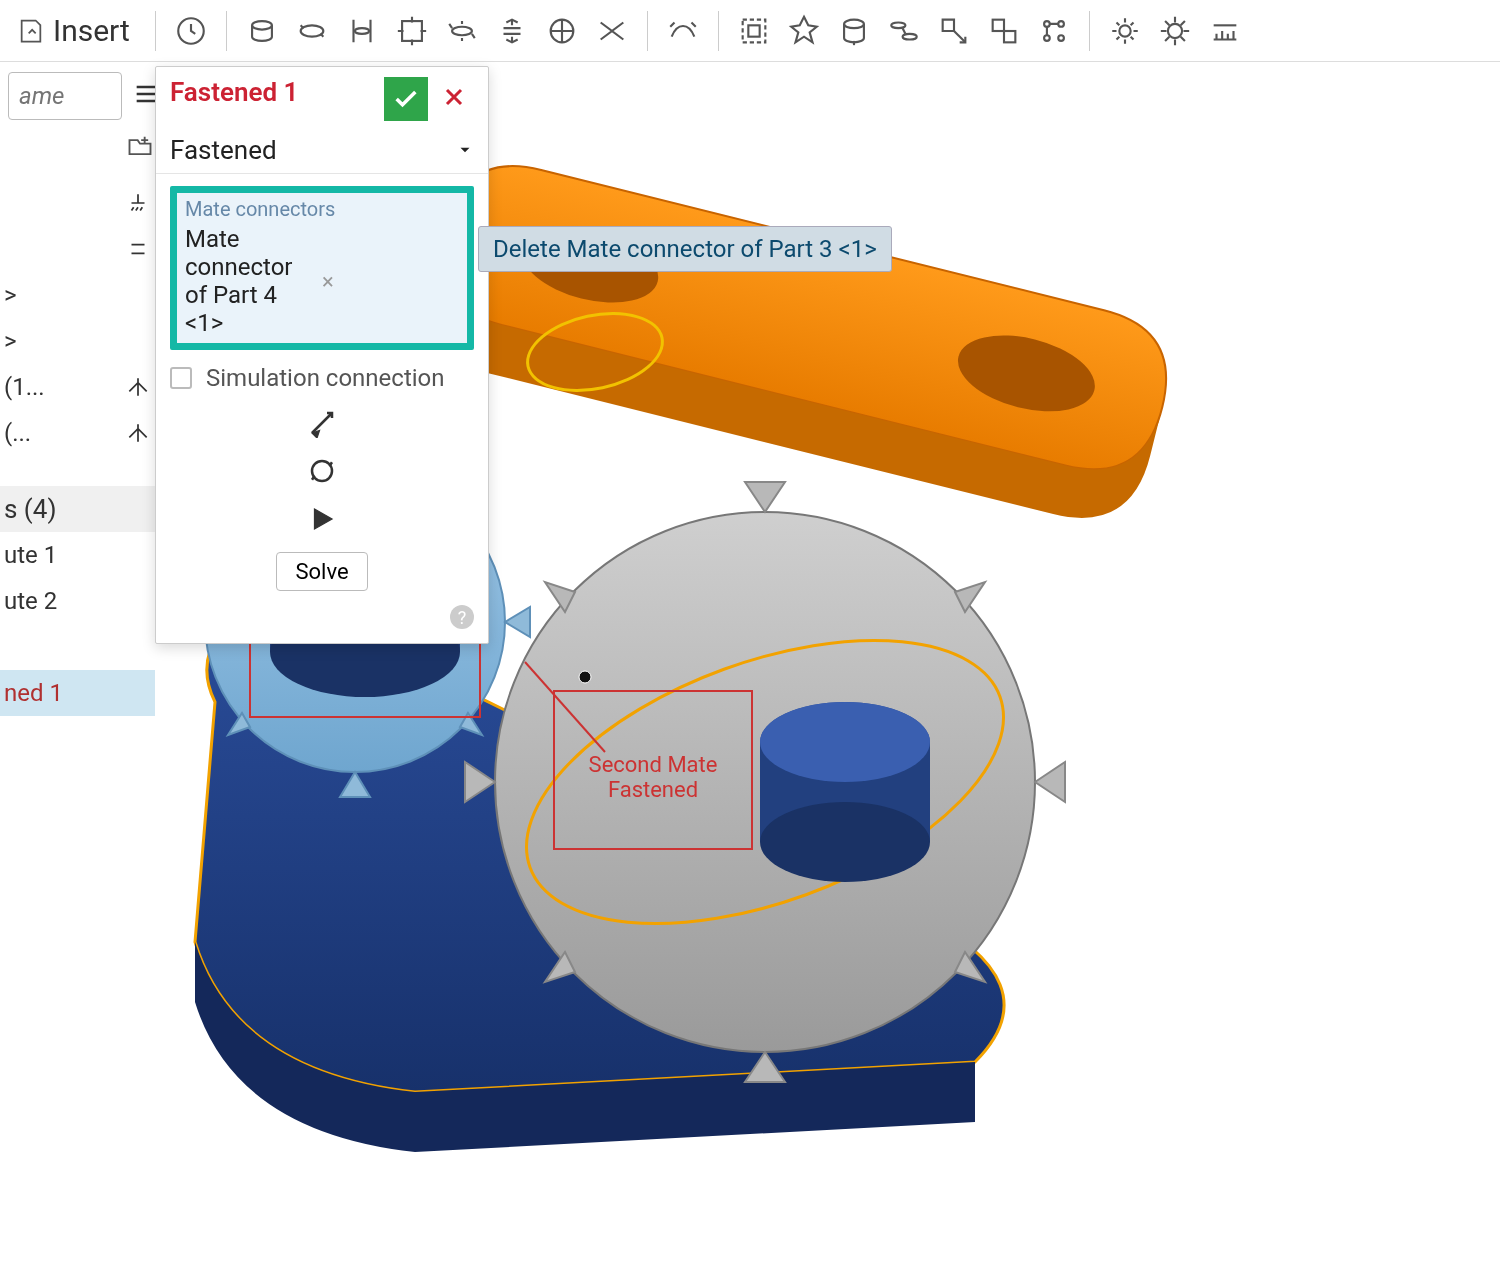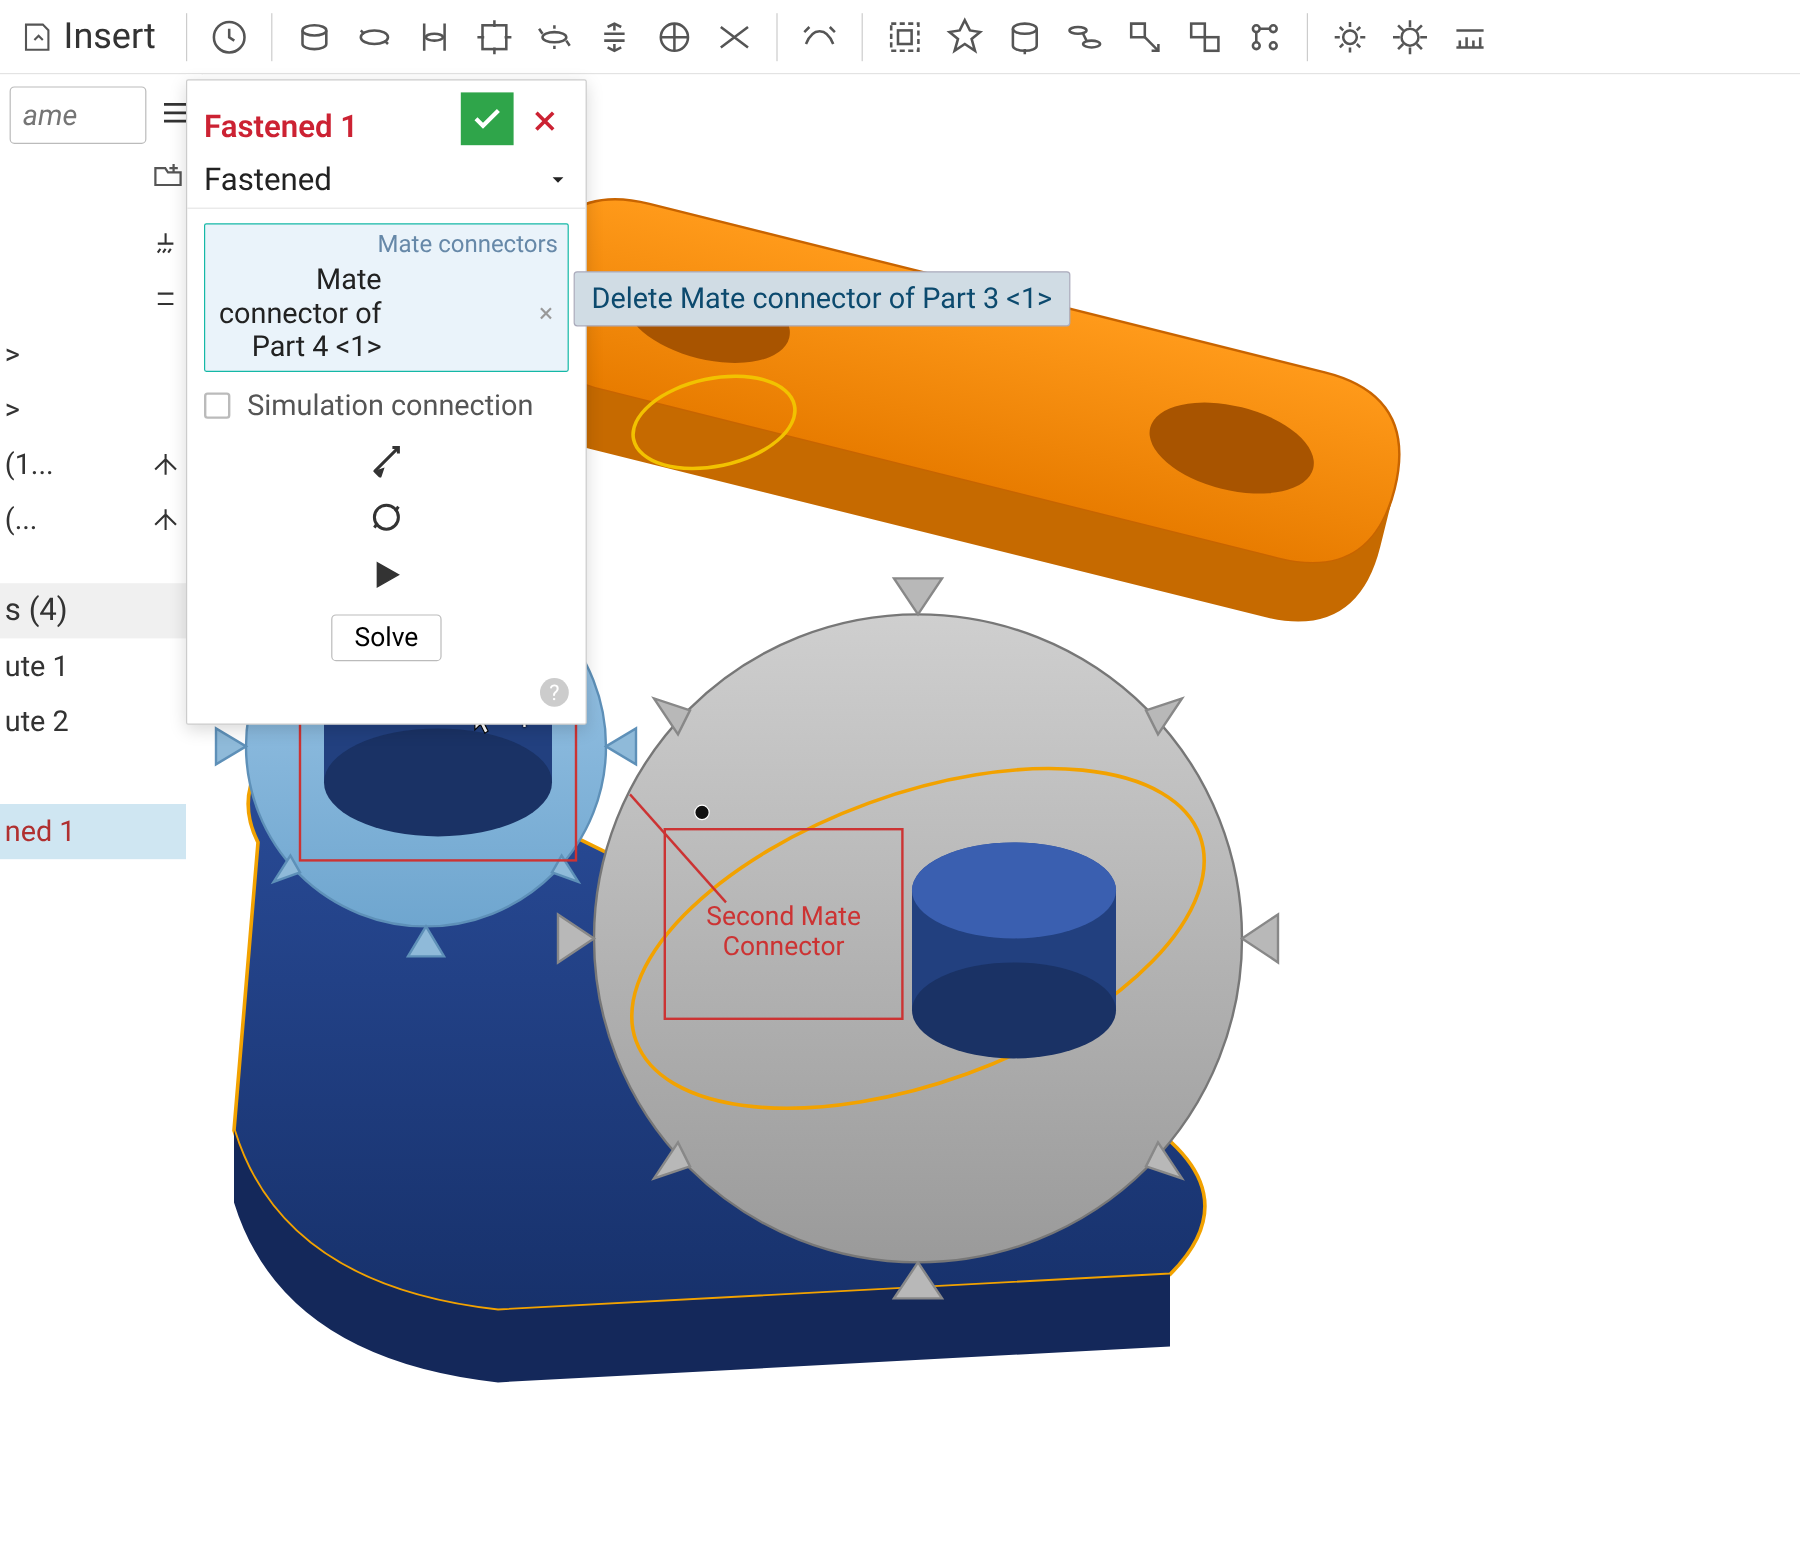--- a/index.html
+++ b/index.html
@@ -24,29 +24,29 @@
   .tree-row.header { background:#f0f0f0; font-size:26px; }
   .tree-row.selected { background:#cfe6f2; color:#b03030; }
   .tree-icon { width:36px; height:36px; display:flex; align-items:center; justify-content:center; margin-right:4px; }
   .tree-icon svg { width:26px; height:26px; stroke:#333; fill:none; stroke-width:1.6;}
 
   
   .viewport { position:absolute; top:62px; left:155px; right:0; bottom:0; background:#fff; }
 
   
   .dialog { position:absolute; top:66px; left:155px; width:334px; background:#fff; border:1px solid #ccc; border-radius:2px; box-shadow:0 4px 14px rgba(0,0,0,.15); }
-  .dlg-head { display:flex; align-items:flex-end; padding:10px 14px 6px 14px; }
+  .dlg-head { display:flex; align-items:flex-start; padding:10px 14px 6px 14px; }
   .dlg-title { flex:1; color:#c23; font-size:26px; font-weight:600; }
   .dlg-check { width:44px; height:44px; background:#2fa54a; display:flex; align-items:center; justify-content:center; cursor:pointer;}
   .dlg-check svg { width:28px; height:28px; stroke:#fff; stroke-width:3; fill:none;}
   .dlg-close { width:40px; height:40px; display:flex; align-items:center; justify-content:center; cursor:pointer; margin-left:6px;}
   .dlg-close svg { stroke:#c23; stroke-width:3; width:24px; height:24px; }
   .dlg-type { display:flex; align-items:center; padding:8px 14px; font-size:26px; color:#222; border-bottom:1px solid #e5e5e5;}
   .dlg-type span { flex:1;}
-  .dlg-section { margin:12px 14px 8px 14px; border:1px solid #14b8a6; background:#eaf3fa; border-radius:2px; padding:4px 8px 6px 8px;text-align:right;}
+  .dlg-section { margin:12px 14px 8px 14px; border:7px solid #14b8a6; background:#eaf3fa; border-radius:2px; padding:4px 8px 6px 8px;}
   .dlg-section label { display:block; font-size:20px; color:#5b7; color:#6688a8; margin-bottom:4px;}
   .dlg-sel { display:flex; align-items:center; }
   .dlg-sel span { flex:1; font-size:24px; color:#222;}
   .dlg-sel .rm { color:#999; cursor:pointer; font-size:22px; padding:0 4px;}
   .dlg-check-row { display:flex; align-items:center; padding:6px 14px; font-size:24px; color:#555;}
   .dlg-check-row .cb { width:22px; height:22px; border:2px solid #bbb; border-radius:3px; margin-right:14px;}
   .dlg-bottom { display:flex; align-items:center; gap:14px; padding:10px 14px 14px 14px;flex-direction:column;}
   .dlg-bottom svg { width:30px; height:30px; stroke:#333; fill:#333; }
   .dlg-solve { border:1px solid #bbb; border-radius:4px; padding:6px 18px; font-size:22px; background:#fff; cursor:pointer;}
   .dlg-help { margin-left:auto; width:24px; height:24px; border-radius:50%; background:#ccc; color:#fff; display:flex; align-items:center; justify-content:center; font-size:18px;}
@@ -366,21 +366,21 @@
     <line x1="370" y1="600" x2="450" y2="690" stroke="#c33" stroke-width="2"></line>
   </svg>
 
   
   <div class="yellow-ellipse" style="top:252px; left:370px; width:140px; height:76px;"></div>
 
   
   <div class="red-box" style="top:378px; left:94px; width:232px; height:278px;"></div>
   <div class="red-box" style="top:628px; left:398px; width:200px; height:160px;"></div>
   <div class="red-label" style="top:690px; left:418px; width:160px; white-space:pre-line;">Second Mate
-Connector</div>
+Fastened</div>
 
   
   <div class="cursor1" style="top:528px; left:238px;">
     <svg viewBox="0 0 24 24">
         <path d="M3 2l0 18 5-5 4 8 3-2-4-8 7 0z" fill="#fff" stroke="#000" stroke-width="1"></path>
       </svg>
     <span style="position:relative; top:-6px; left:2px;">1</span>
   </div>
 </div>
 

